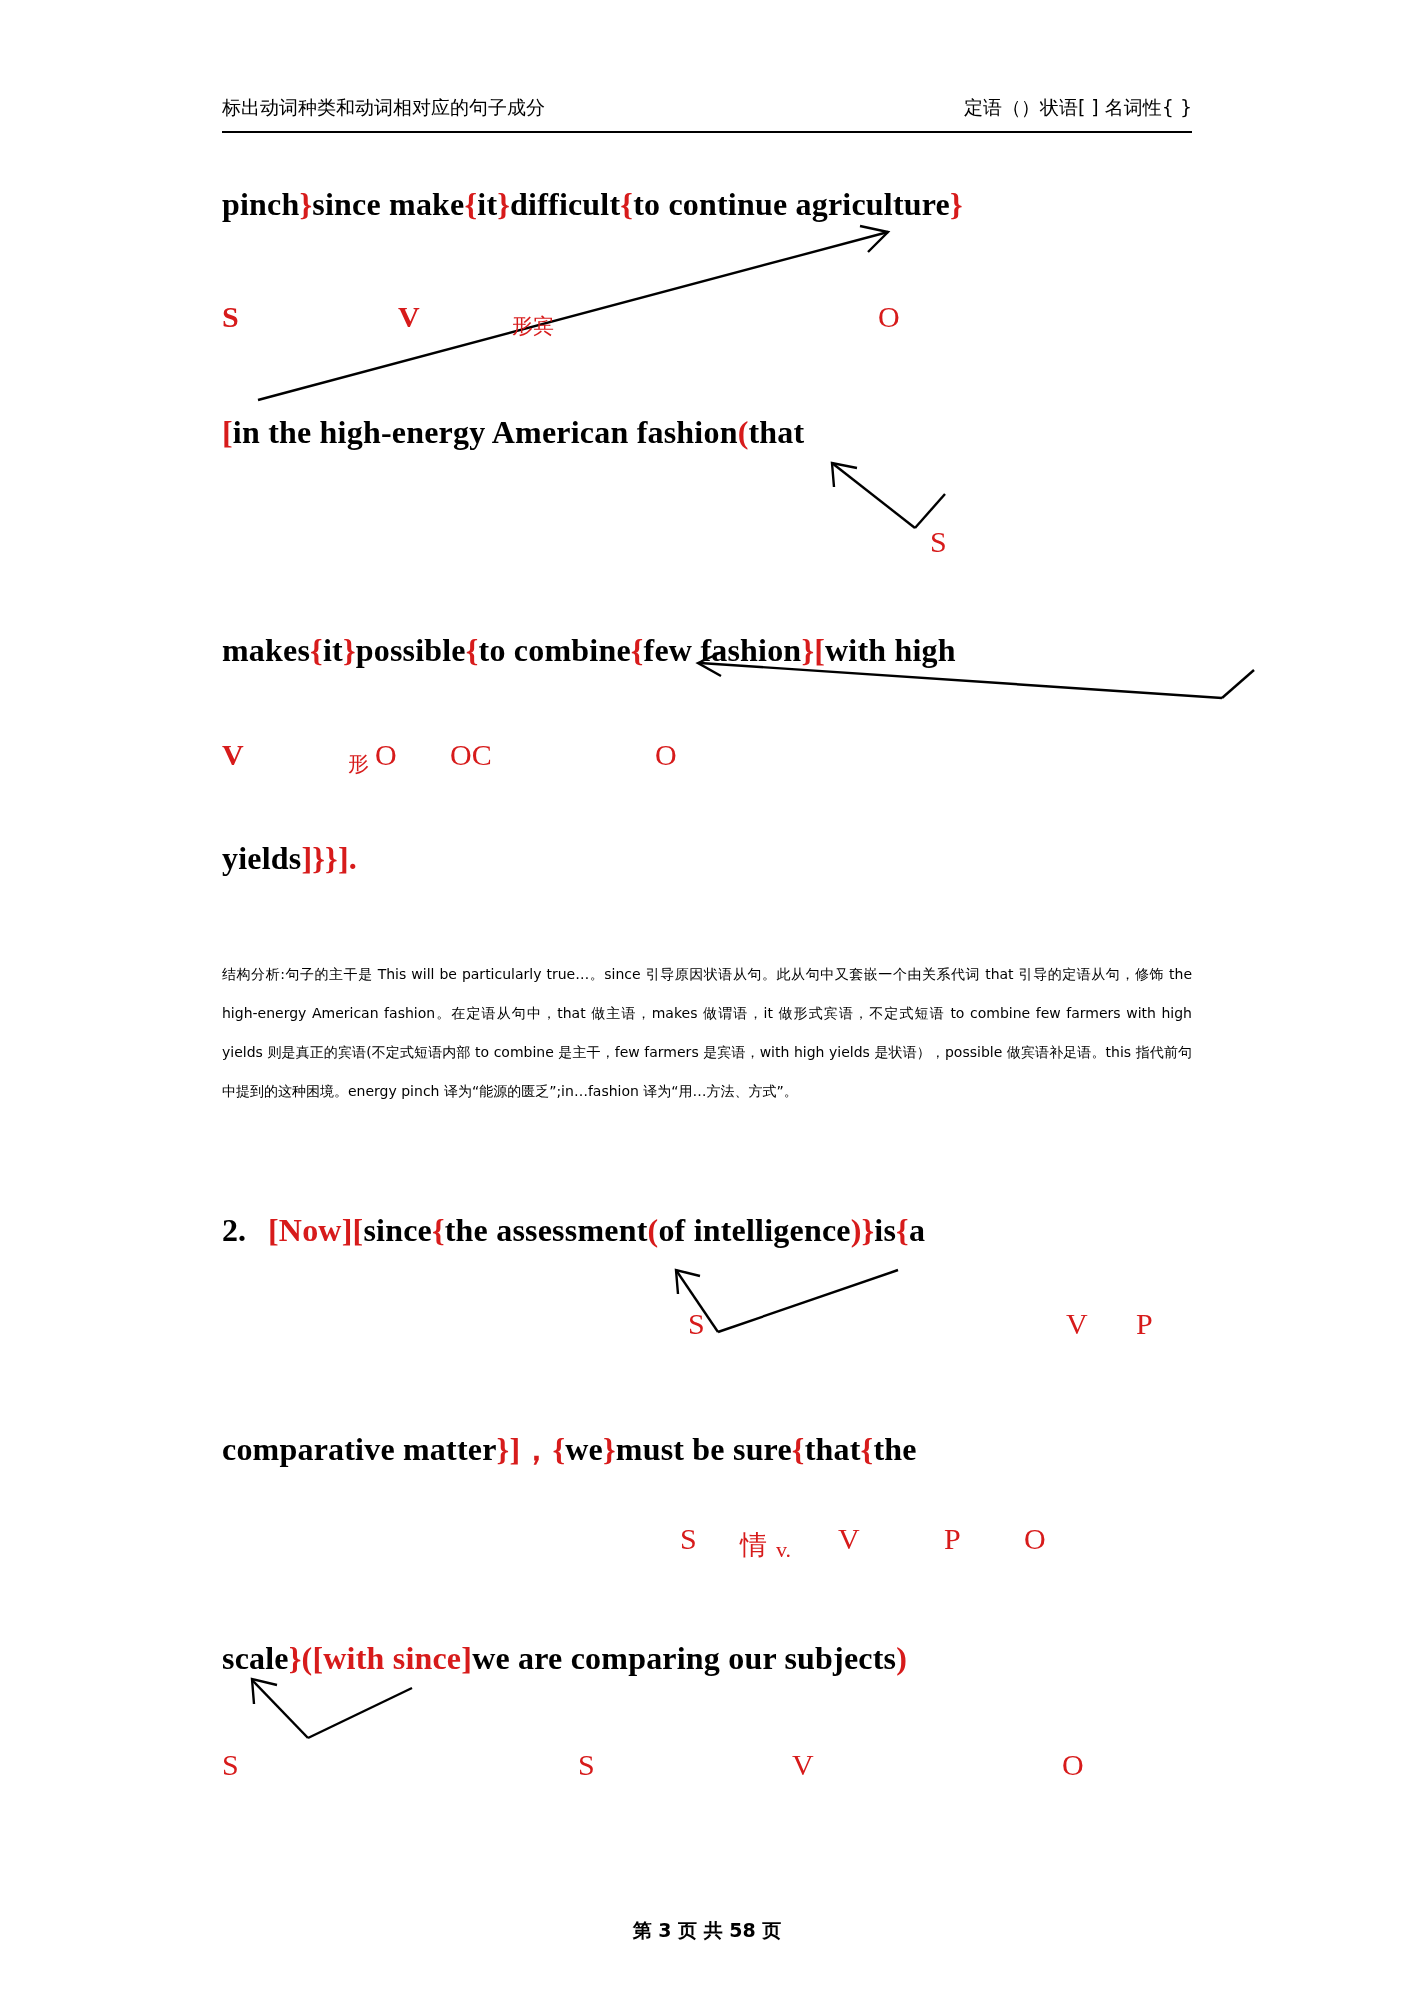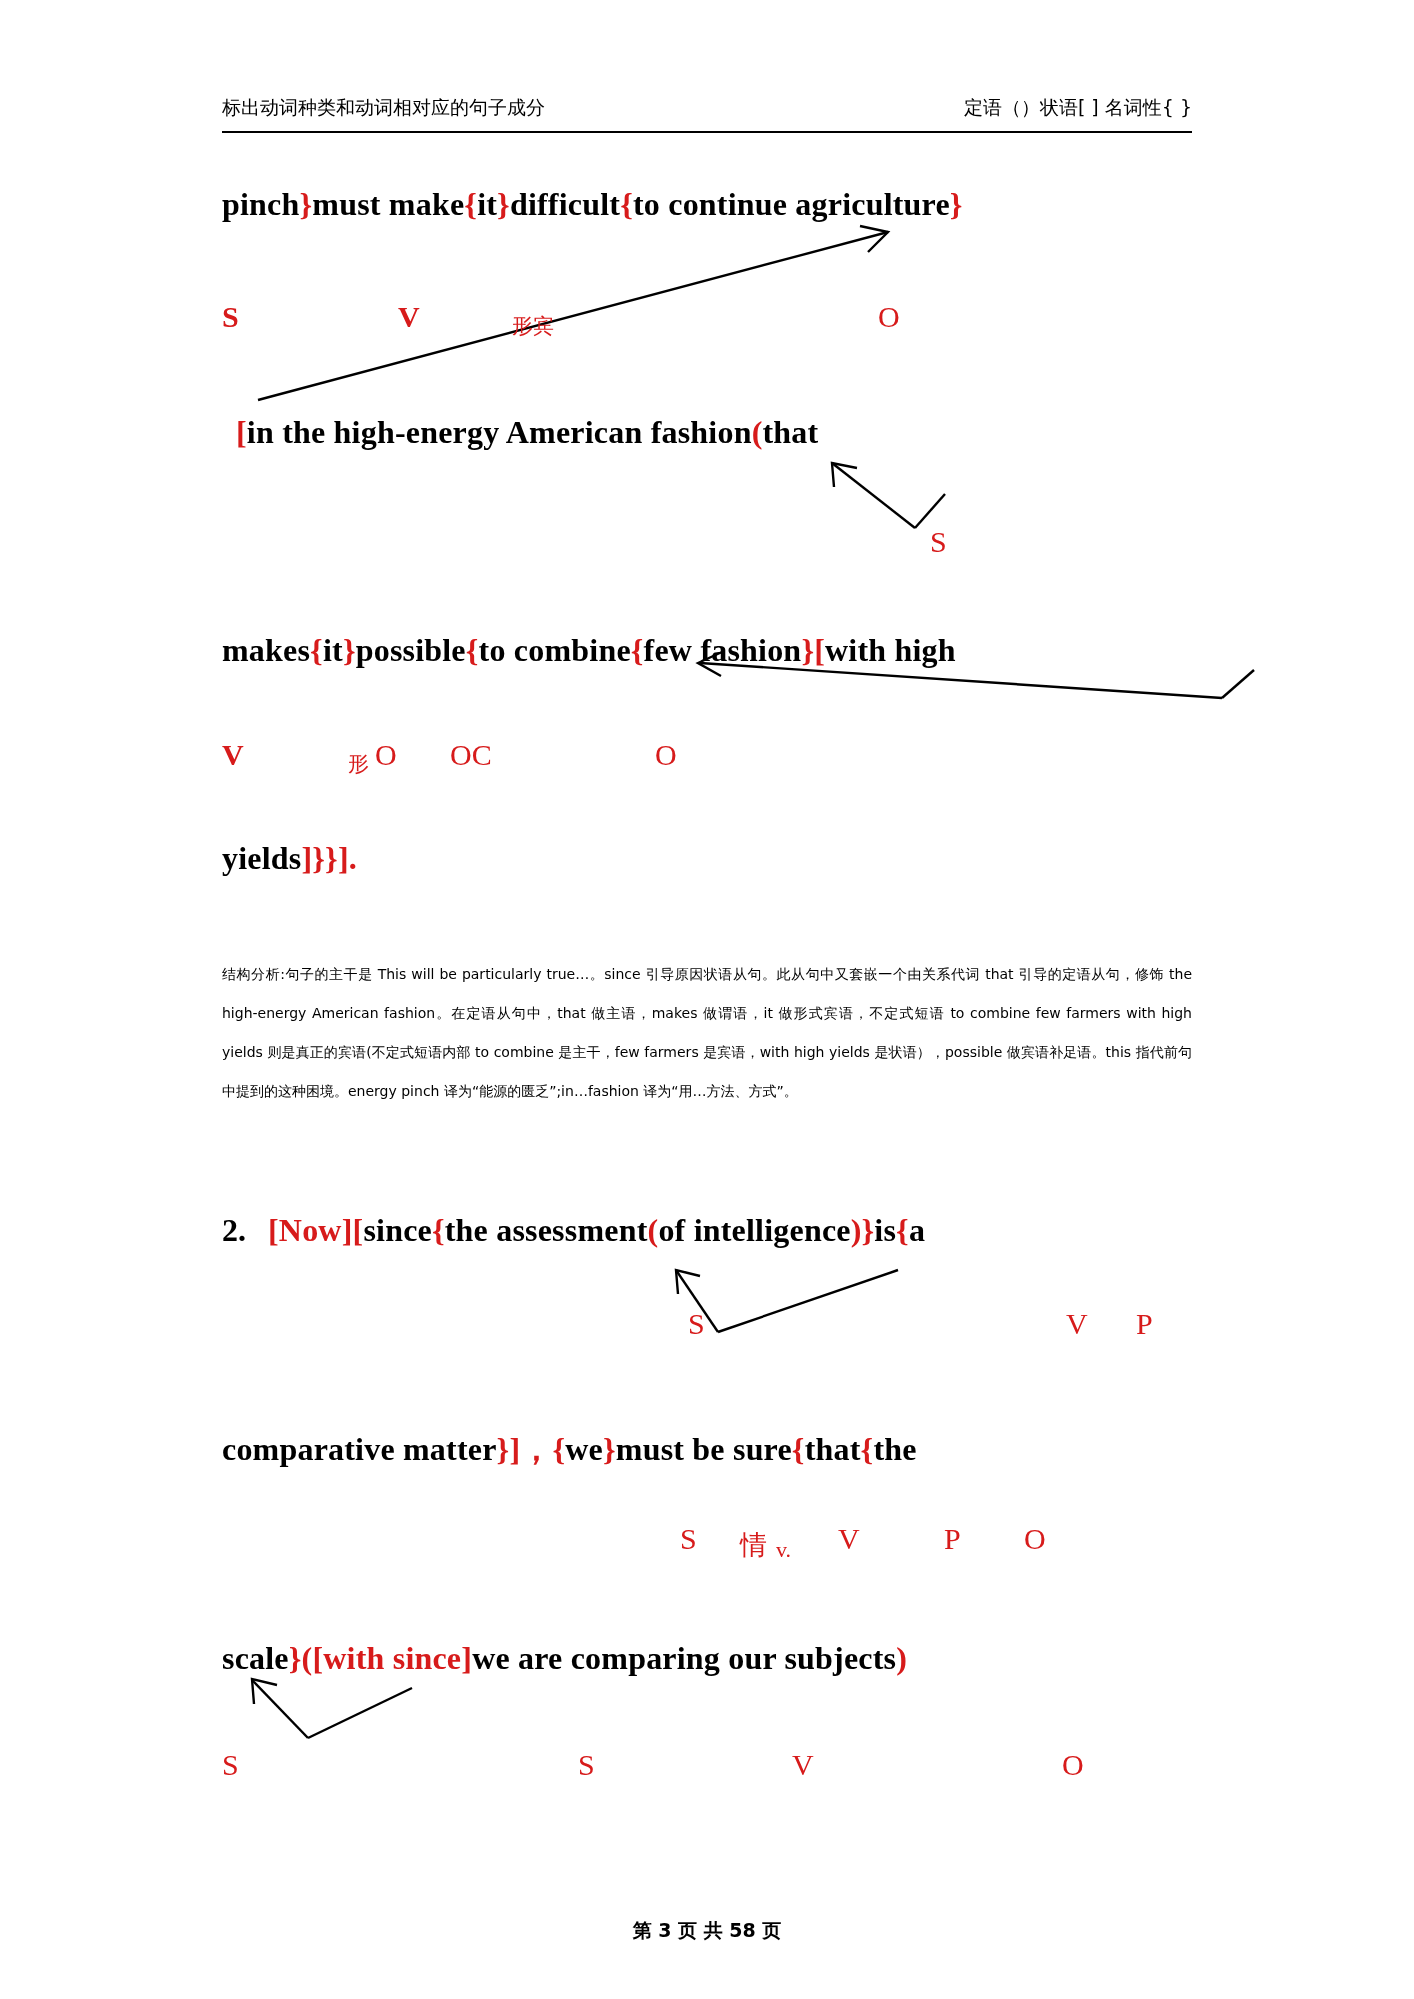--- a/index.html
+++ b/index.html
@@ -141,29 +141,29 @@
     <line x1="718" y1="1332" x2="676" y2="1270" stroke="#000" stroke-width="2.4"></line>
     <polyline points="678,1294 676,1270 700,1276" fill="none" stroke="#000" stroke-width="2.4"></polyline>
     <line x1="718" y1="1332" x2="898" y2="1270" stroke="#000" stroke-width="2.4"></line>
 
     <line x1="308" y1="1738" x2="252" y2="1680" stroke="#000" stroke-width="2.4"></line>
     <polyline points="254,1704 252,1679 277,1685" fill="none" stroke="#000" stroke-width="2.4"></polyline>
     <line x1="308" y1="1738" x2="412" y2="1688" stroke="#000" stroke-width="2.4"></line>
   </svg>
 
   <div class="line" style="left:222px; top:186px;">
-    <span>pinch</span><span class="red">}</span><span>must make</span><span class="red">{</span><span>it</span><span class="red">}</span><span>difficult</span><span class="red">{</span><span>to continue agriculture</span><span class="red">}</span>
+    <span>pinch</span><span class="red">}</span><span>since make</span><span class="red">{</span><span>it</span><span class="red">}</span><span>difficult</span><span class="red">{</span><span>to continue agriculture</span><span class="red">}</span>
   </div>
 
   <div class="marks" style="left:222px; top:300px;"><b>S</b></div>
   <div class="marks" style="left:398px; top:300px;"><b>V</b></div>
   <div class="marks" style="left:512px; top:306px;"><span class="cn">形宾</span></div>
   <div class="marks" style="left:878px; top:300px;"><span>O</span></div>
 
-  <div class="line" style="left:236px; top:414px;">
+  <div class="line" style="left:222px; top:414px;">
     <span class="red">[</span><span>in the high-energy American fashion</span><span class="red">(</span><span>that</span>
   </div>
 
   <div class="marks" style="left:930px; top:525px;"><span>S</span></div>
 
   <div class="line" style="left:222px; top:632px;">
     <span>makes</span><span class="red">{</span><span>it</span><span class="red">}</span><span>possible</span><span class="red">{</span><span>to combine</span><span class="red">{</span><span>few fashion</span><span class="red">}</span><span class="red">[</span><span>with high</span>
   </div>
 
   <div class="marks" style="left:222px; top:738px;"><b>V</b></div>

